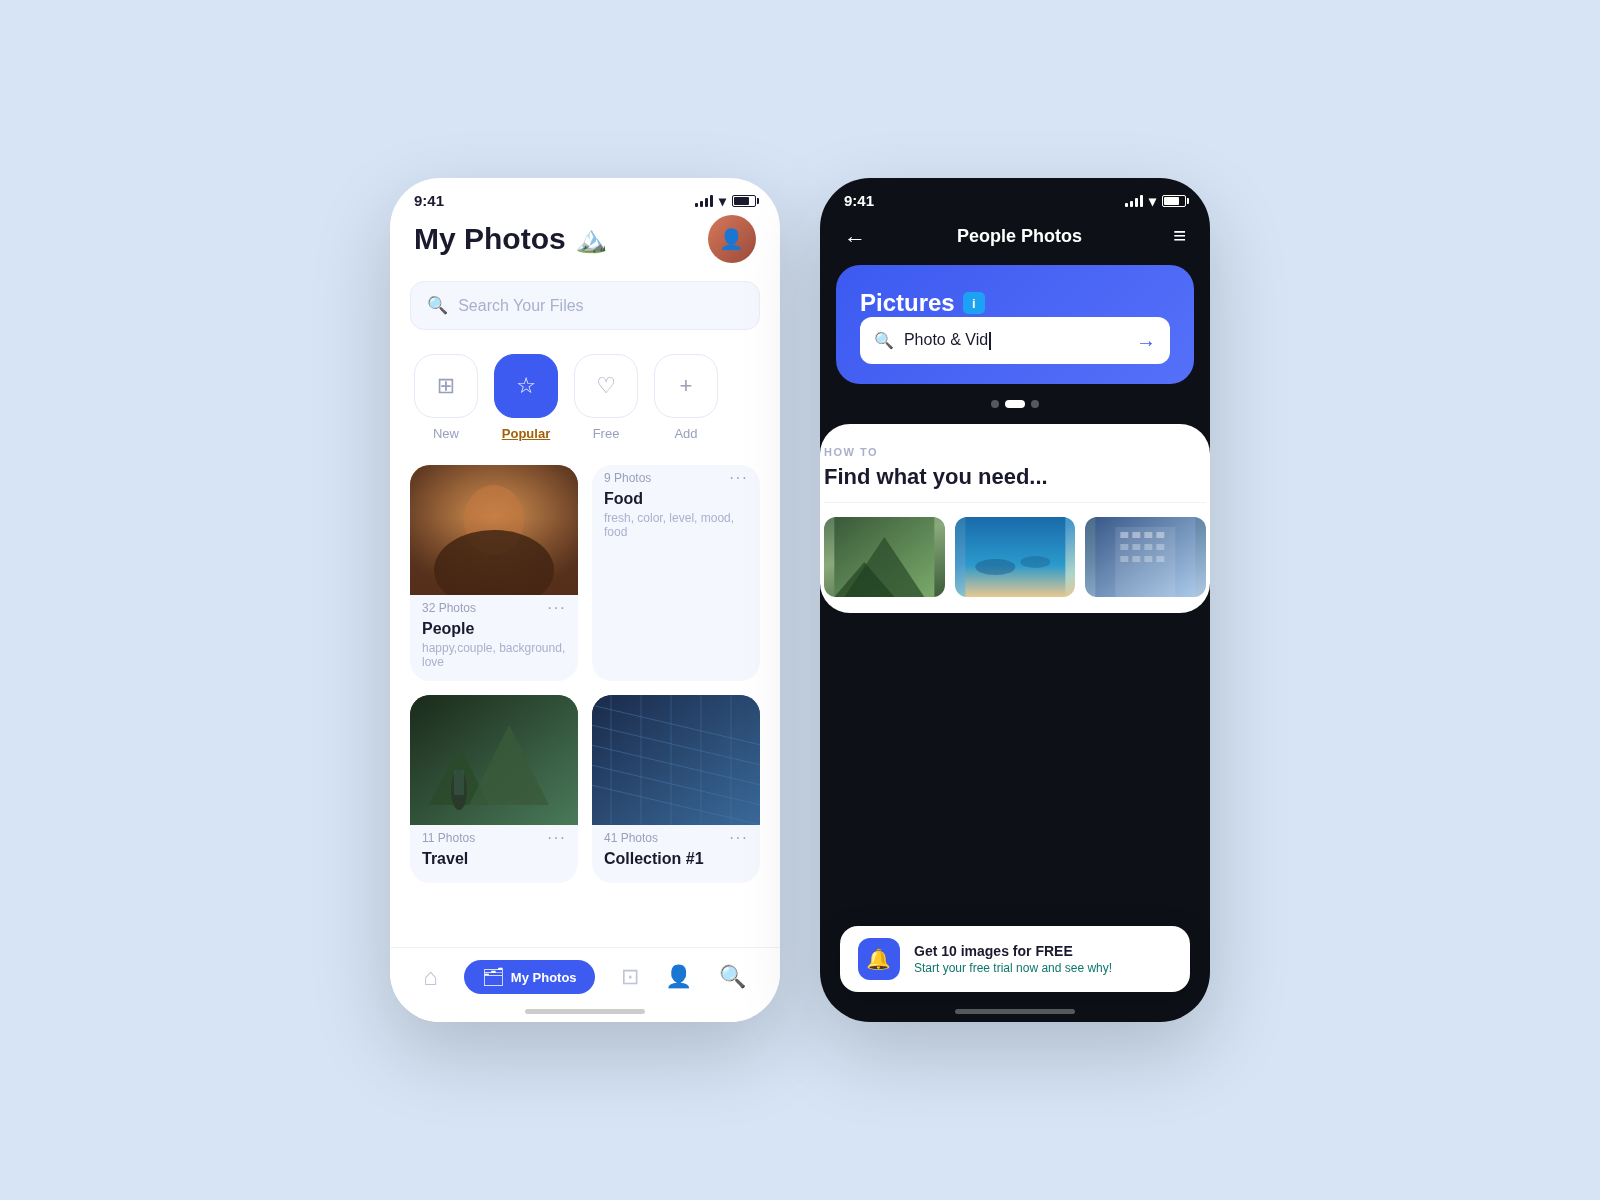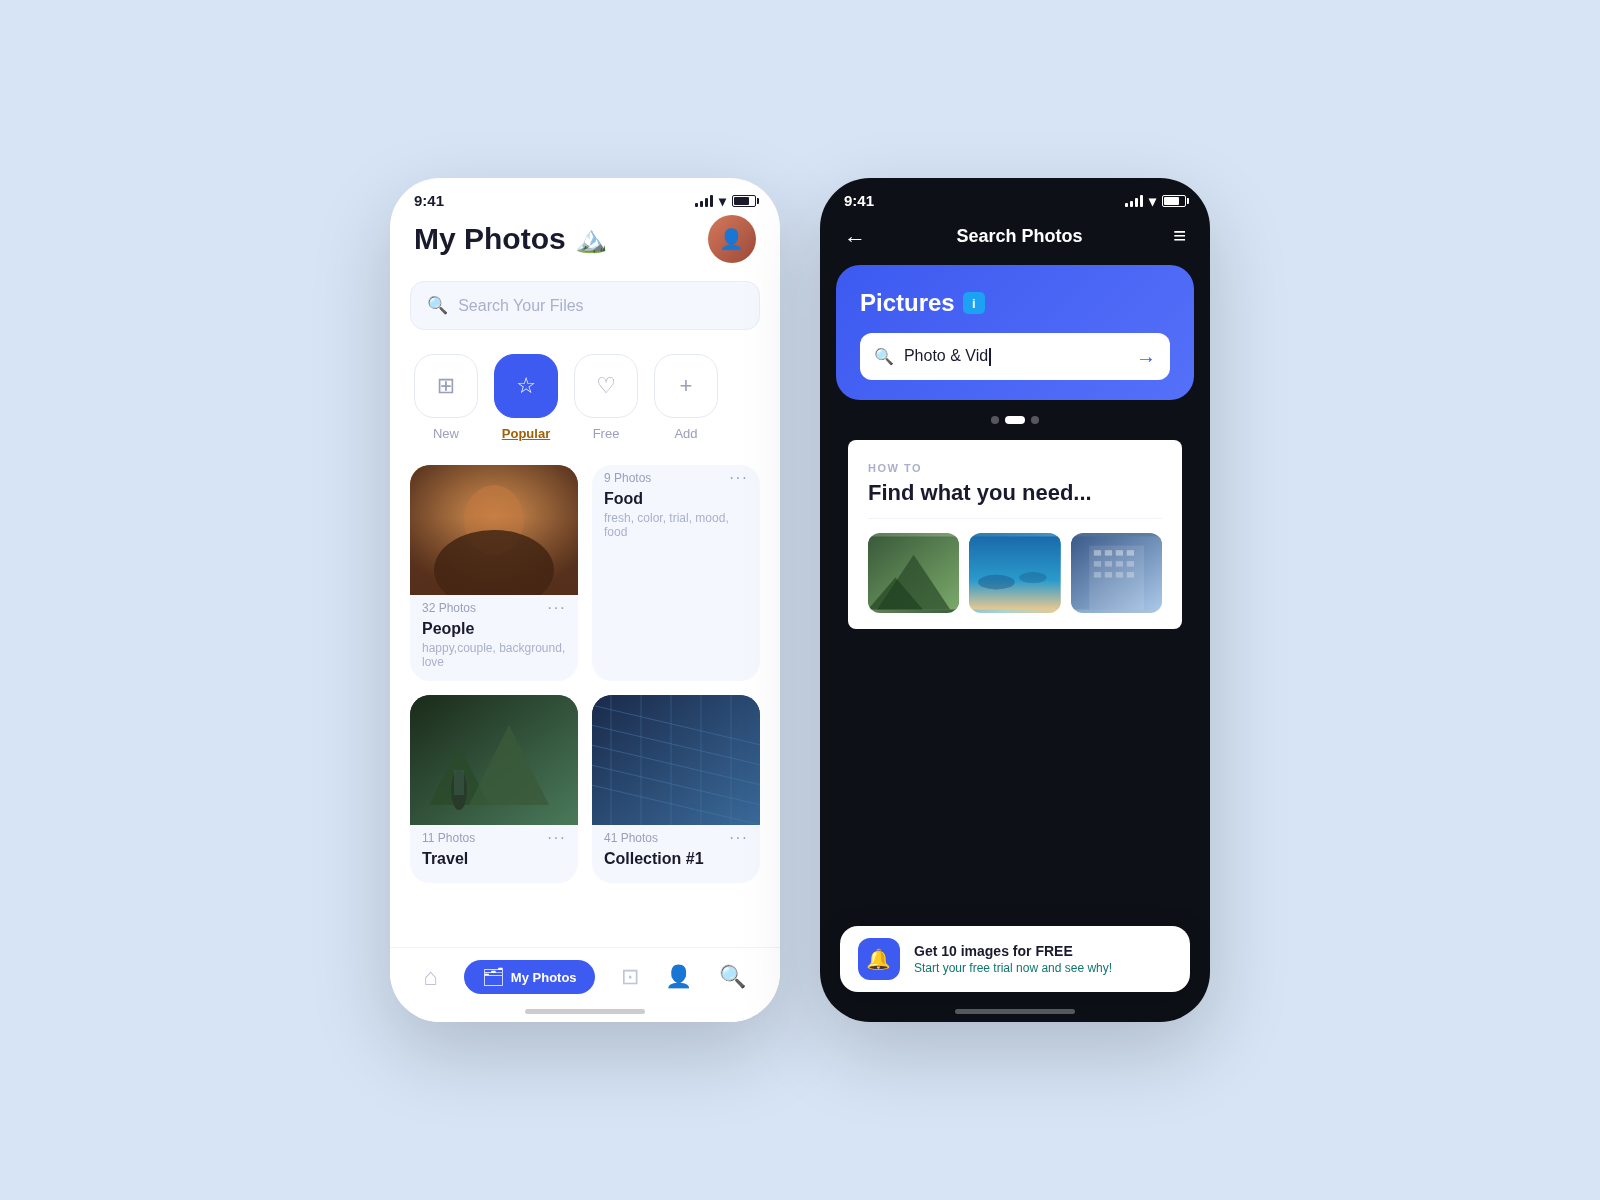--- a/index.html
+++ b/index.html
@@ -338,21 +338,21 @@
       margin: 0 16px;
       background: linear-gradient(135deg, #3d5af1, #5570f8);
       border-radius: 24px;
       padding: 24px 24px 20px;
       position: relative;
     }
     .blue-card-title {
       color: #fff;
       font-size: 24px;
       font-weight: 700;
-      margin-bottom: 16px;
+      margin-bottom: 0;
       display: flex;
       align-items: center;
       gap: 8px;
     }
     .info-badge {
       width: 22px;
       height: 22px;
       background: #1da1f2;
       border-radius: 5px;
       display: inline-flex;
@@ -414,23 +414,23 @@
     }
     .dot.active {
       width: 20px;
       border-radius: 4px;
       background: #fff;
     }
 
     
     .how-to-section {
       background: #fff;
-      margin: 0 28px;
-      border-radius: 8px;
-      padding: 22px 20px 16px;
+      margin: 0 0;
+      border-radius: 30px;
+      padding: 22px 4px 16px;
     }
     .how-to-label {
       font-size: 11px;
       font-weight: 600;
       color: #aab0cc;
       letter-spacing: 1.5px;
       text-transform: uppercase;
       margin-bottom: 6px;
     }
     .how-to-title {
@@ -617,21 +617,21 @@
           </div>
         </div>
 
         <div class="photo-card">
           <div class="photo-info">
             <div class="photo-meta">
               <span class="photo-count">9 Photos</span>
               <span class="photo-dots">···</span>
             </div>
             <div class="photo-name">Food</div>
-            <div class="photo-tags">fresh, color, trial, mood, food</div>
+            <div class="photo-tags">fresh, color, level, mood, food</div>
           </div>
         </div>
 
         <div class="photo-card">
           <div class="photo-travel">
             <svg width="100%" height="100%" viewBox="0 0 170 130" preserveAspectRatio="xMidYMid slice">
               <defs>
                 <linearGradient id="tg1" x1="0%" y1="0%" x2="100%" y2="100%">
                   <stop offset="0%" stop-color="#1a2a1a"></stop>
                   <stop offset="100%" stop-color="#4a7a5a"></stop>
@@ -721,21 +721,21 @@
         </div>
         <span class="wifi-icon" style="color:#fff;">▾</span>
         <div class="battery-body" style="color:#fff;">
           <div class="battery-fill" style="background:#fff;"></div>
         </div>
       </div>
     </div>
 
     <div class="dark-header">
       <span class="dark-back-btn">←</span>
-      <span class="dark-header-title">Search Photos</span>
+      <span class="dark-header-title">People Photos</span>
       <span class="dark-menu-btn">≡</span>
     </div>
 
     <div class="blue-card">
       <div class="blue-card-title">
         <span>Pictures</span>
         <span class="info-badge">i</span>
       </div>
       <div class="search-input-dark">
         <span class="search-icon-dark">🔍</span>

